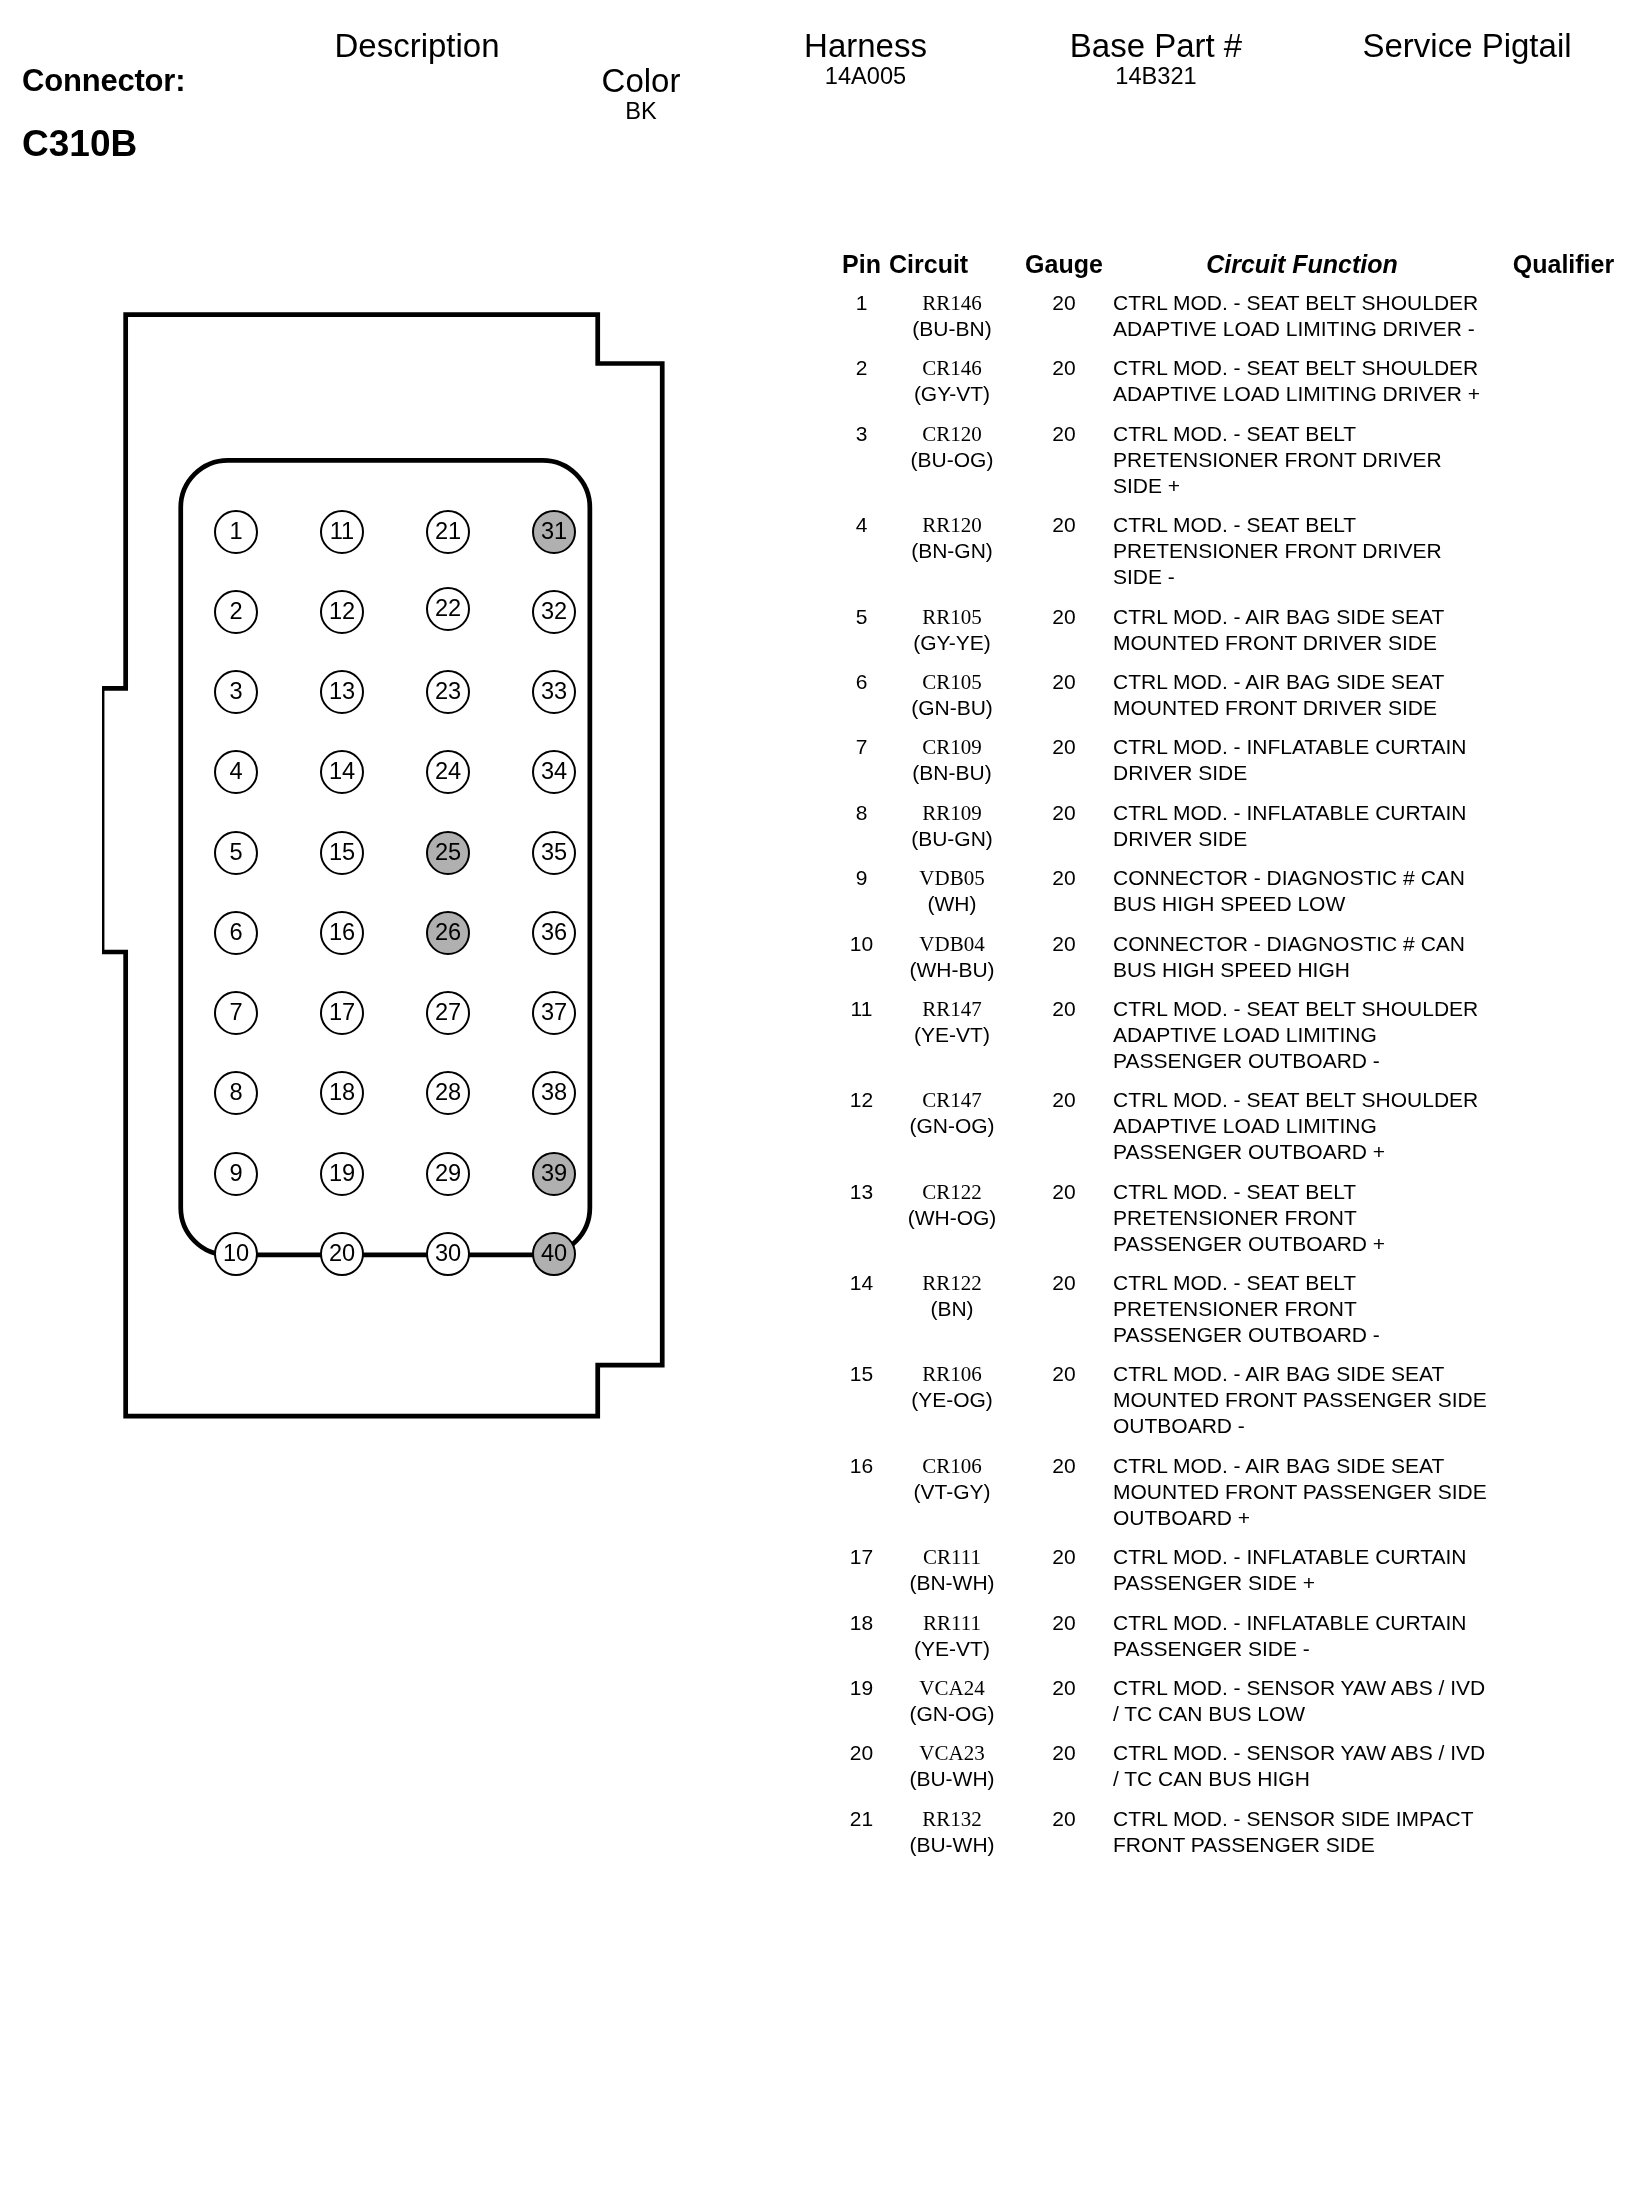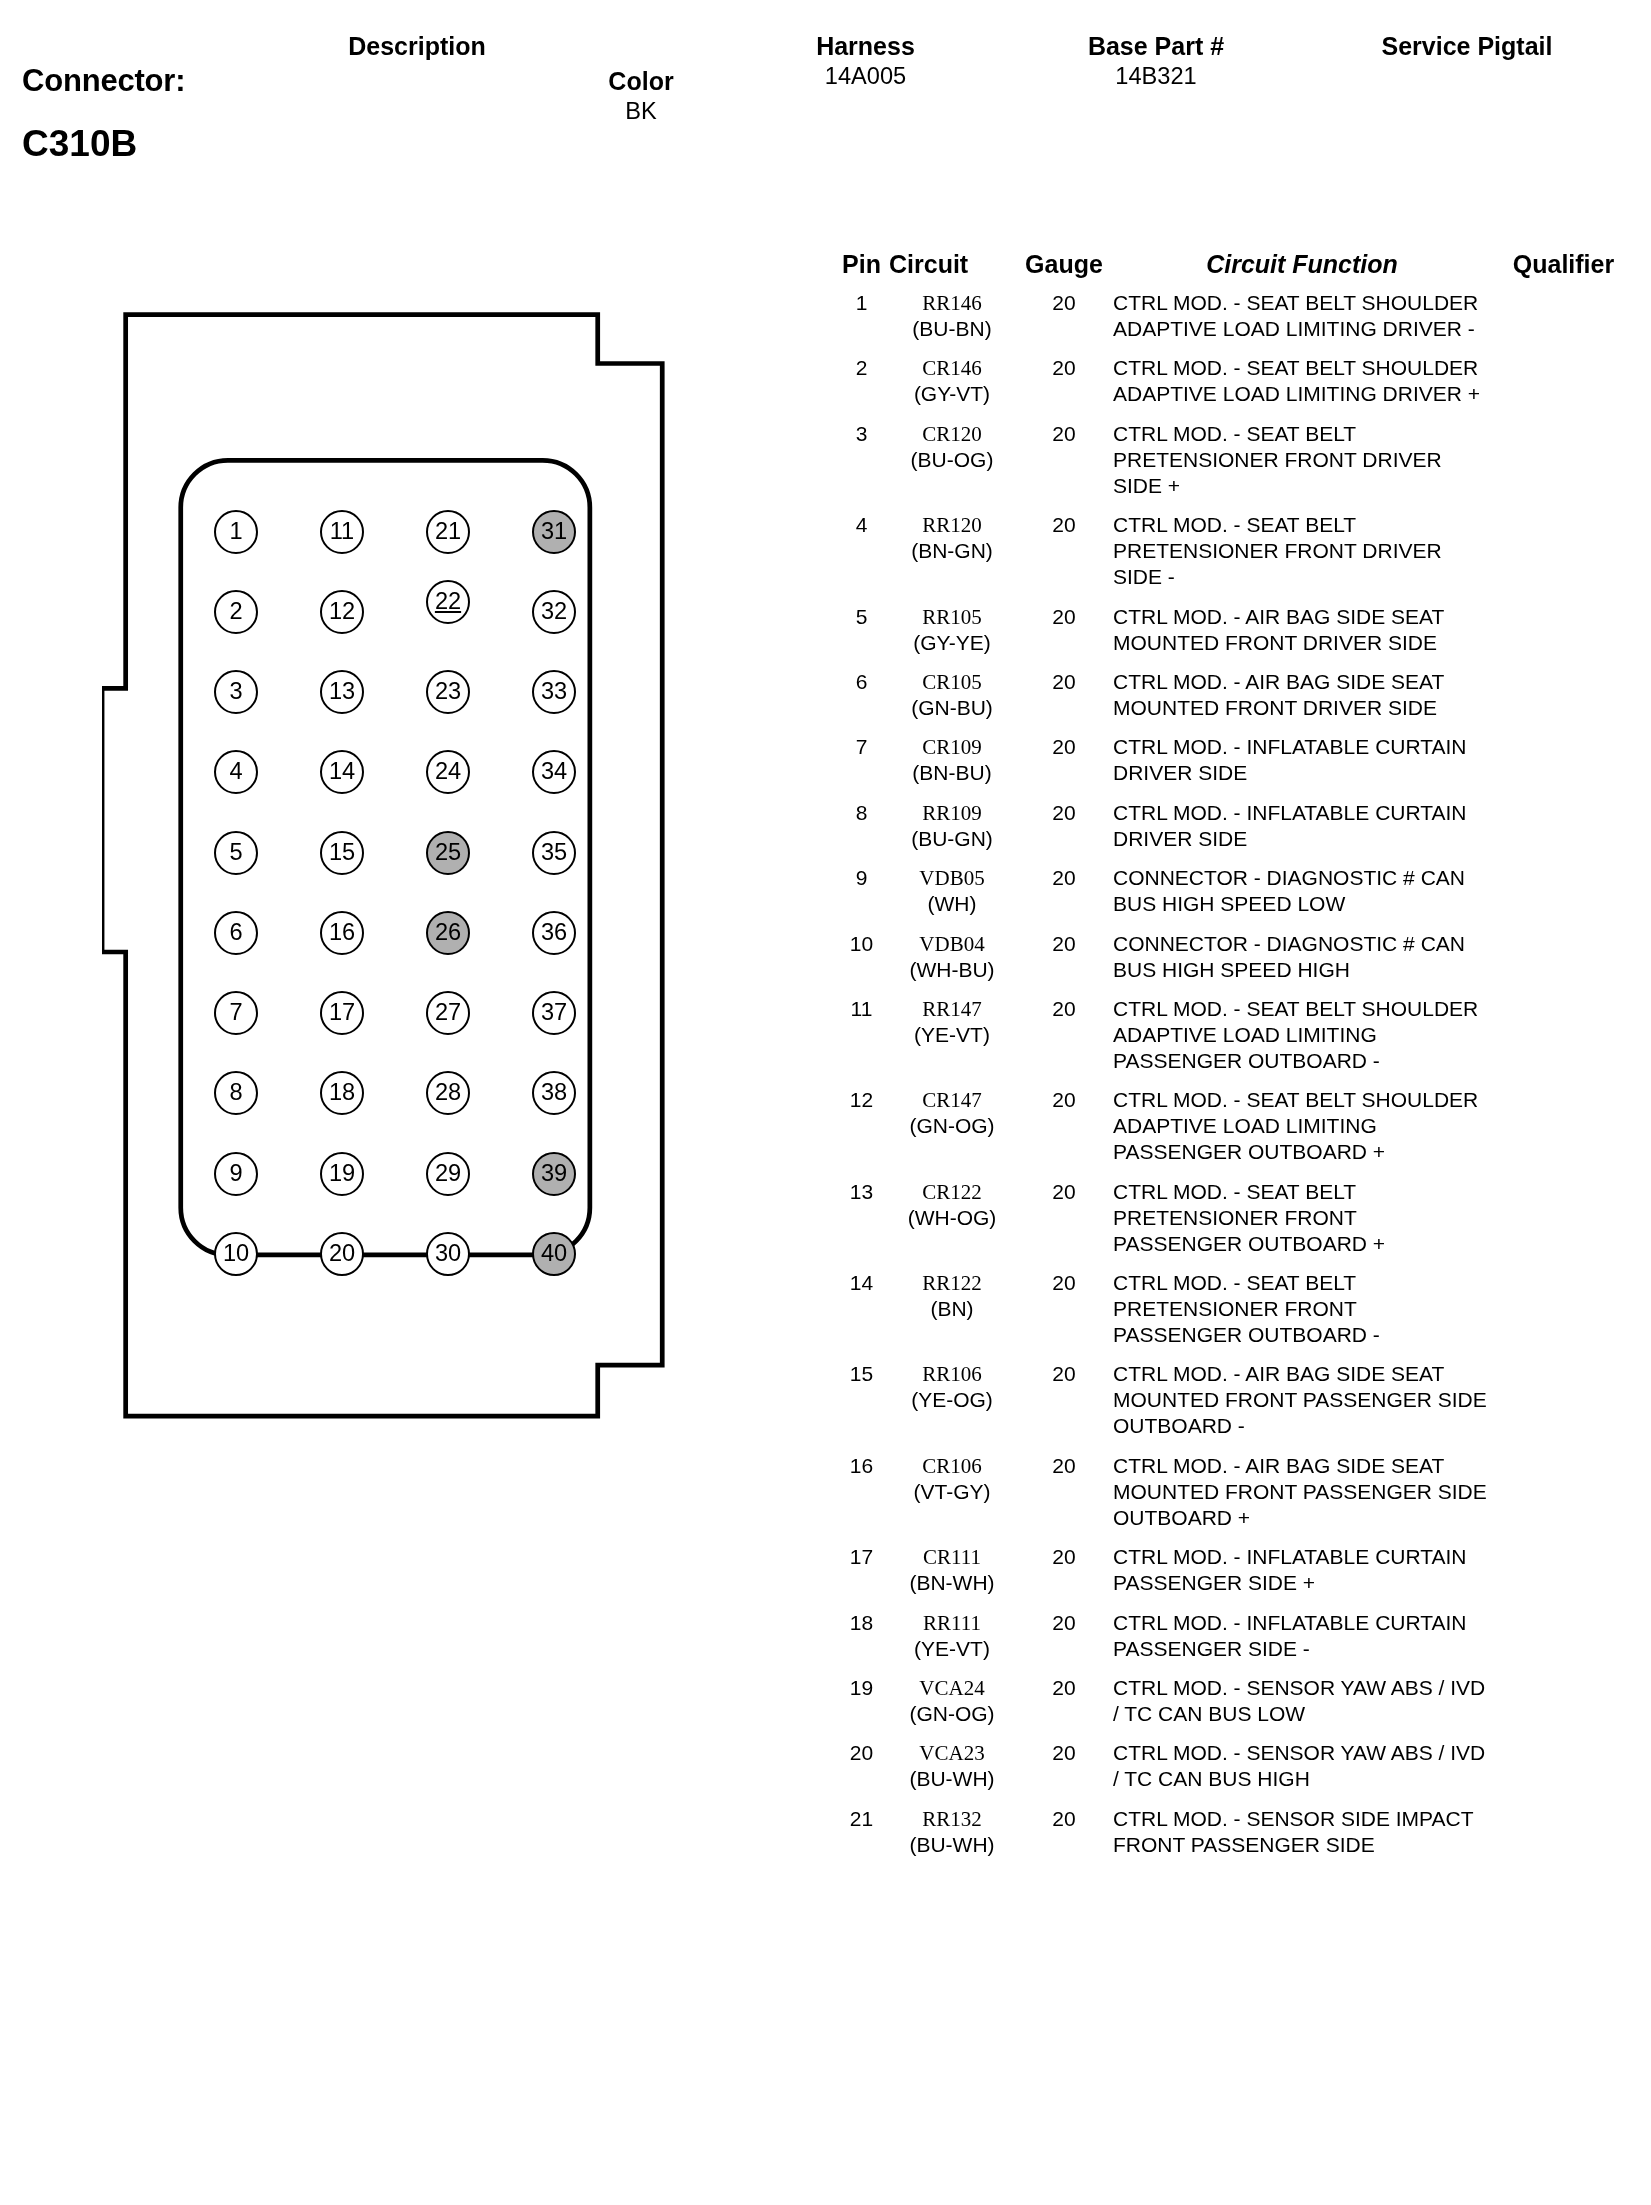--- a/index.html
+++ b/index.html
@@ -42,22 +42,22 @@
     left: 22px;
     top: 106px;
     font-size: 37px;
     font-weight: bold;
   }
   .hdr-col {
     position: absolute;
     text-align: center;
   }
   .hdr-col .hdr-title {
-    font-size: 25px;
-    font-weight: bold;
+    font-size: 33px;
+    font-weight: normal;
     display: block;
     line-height: 30px;
   }
   .hdr-col .hdr-val {
     font-size: 23.6px;
     display: block;
     line-height: 30px;
     font-weight: normal;
   }
   #hdr-description { left: 299px; top: 14px; width: 236px; }
@@ -210,21 +210,21 @@
       <div class="pin" style="left:218px; top:371px;">13</div>
       <div class="pin" style="left:218px; top:451px;">14</div>
       <div class="pin" style="left:218px; top:532px;">15</div>
       <div class="pin" style="left:218px; top:612px;">16</div>
       <div class="pin" style="left:218px; top:692px;">17</div>
       <div class="pin" style="left:218px; top:772px;">18</div>
       <div class="pin" style="left:218px; top:853px;">19</div>
       <div class="pin" style="left:218px; top:933px;">20</div>
 
       <div class="pin" style="left:324px; top:211px;">21</div>
-      <div class="pin" style="left:324px; top:281px;text-decoration:underline;">22</div>
+      <div class="pin" style="left:324px; top:288px;">22</div>
       <div class="pin" style="left:324px; top:371px;">23</div>
       <div class="pin" style="left:324px; top:451px;">24</div>
       <div class="pin shaded" style="left:324px; top:532px;">25</div>
       <div class="pin shaded" style="left:324px; top:612px;">26</div>
       <div class="pin" style="left:324px; top:692px;">27</div>
       <div class="pin" style="left:324px; top:772px;">28</div>
       <div class="pin" style="left:324px; top:853px;">29</div>
       <div class="pin" style="left:324px; top:933px;">30</div>
 
       <div class="pin shaded" style="left:430px; top:211px;">31</div>

